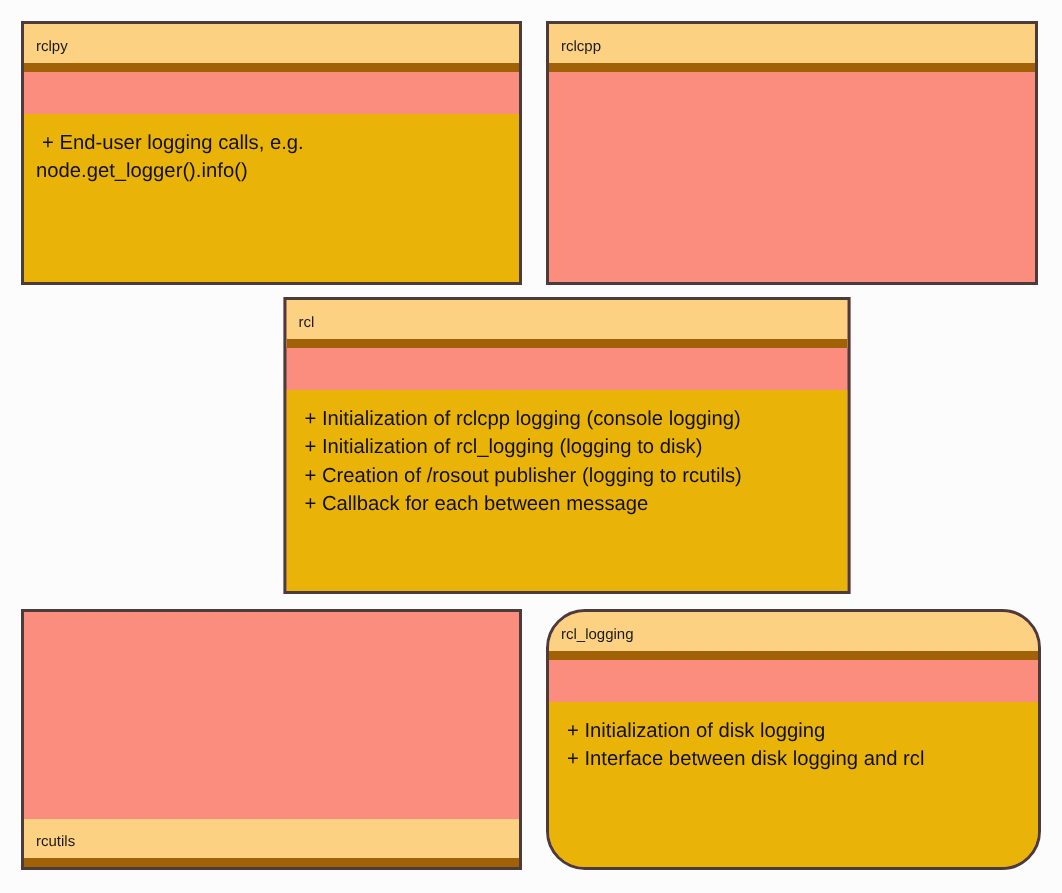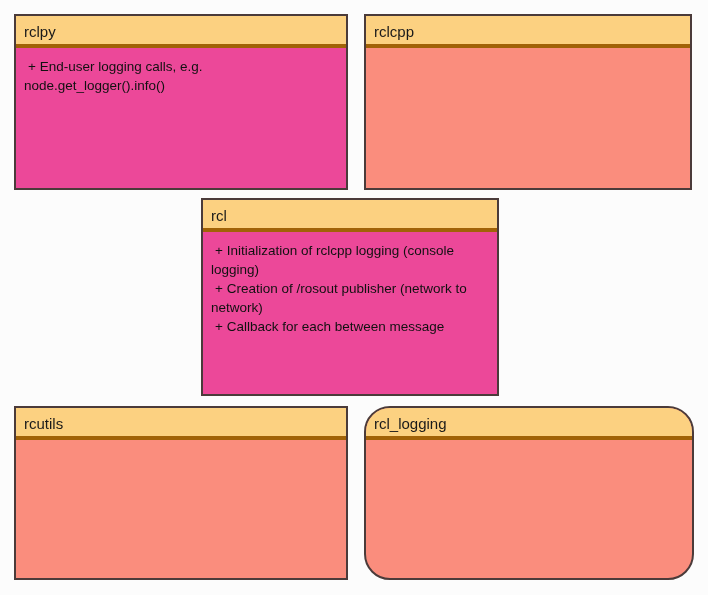--- a/index.html
+++ b/index.html
@@ -32,53 +32,54 @@
     border: 2px solid #4b3b3a;
     background: #fa8d7d;
     display: flex;
     flex-direction: column;
     overflow: hidden;
   }
 
   .uml-header {
     box-sizing: border-box;
     background: #fcd181;
-    border-bottom: 4px solid #a16207;
+    border-bottom: 6px solid #a16207;
     height: 32px;
     line-height: 32px;
     padding: 0 0 0 8px;
-    font-size: 15px;
+    font-size: 10px;
     color: #1a1a1a;
     white-space: nowrap;
     overflow: hidden;
   }
 
   .uml-body {
     box-sizing: border-box;
     flex: 1 1 auto;
-    background: #ec4899;
+    background: #eab308;
     padding: 9px 6px 6px 8px;
+    margin-top: 28px;
   }
 
   .uml-entry {
     font-size: 13.5px;
     line-height: 19px;
     color: #111111;
     text-indent: 4px;
     margin: 0;
     padding: 0;
     white-space: normal;
     word-wrap: break-word;
   }
 
   
   .box-rclpy      { left: 14px;  top: 14px;  width: 334px; height: 176px; }
   .box-rclcpp     { left: 364px; top: 14px;  width: 328px; height: 176px; gap: 32px; }
-  .box-rcl        { left: 201px; top: 198px; width: 298px; height: 198px; }
-  .box-rcutils    { left: 14px;  top: 406px; width: 334px; height: 174px; }
+  .box-rcl        { left: 189px; top: 198px; width: 378px; height: 198px; }
+  .box-rcutils    { left: 14px;  top: 406px; width: 334px; height: 174px; justify-content: flex-end; }
   .box-rcllogging { left: 364px; top: 406px; width: 330px; height: 174px; border-radius: 26px; }
 </style>
 </head>
 <body>
 
 <div class="diagram-canvas">
 
   <div class="uml-box box-rclpy">
     <div class="uml-header">rclpy</div>
     <div class="uml-body">
@@ -87,26 +88,31 @@
   </div>
 
   <div class="uml-box box-rclcpp">
     <div class="uml-header">rclcpp</div>
   </div>
 
   <div class="uml-box box-rcl">
     <div class="uml-header">rcl</div>
     <div class="uml-body">
       <p class="uml-entry">+ Initialization of rclcpp logging (console logging)</p>
-      <p class="uml-entry">+ Creation of /rosout publisher (network to network)</p>
+      <p class="uml-entry">+ Initialization of rcl_logging (logging to disk)</p>
+      <p class="uml-entry">+ Creation of /rosout publisher (logging to rcutils)</p>
       <p class="uml-entry">+ Callback for each between message</p>
     </div>
   </div>
 
   <div class="uml-box box-rcutils">
     <div class="uml-header">rcutils</div>
   </div>
 
   <div class="uml-box box-rcllogging">
     <div class="uml-header">rcl_logging</div>
+    <div class="uml-body">
+      <p class="uml-entry">+ Initialization of disk logging</p>
+      <p class="uml-entry">+ Interface between disk logging and rcl</p>
+    </div>
   </div>
 
 </div>
 
 </body></html>

